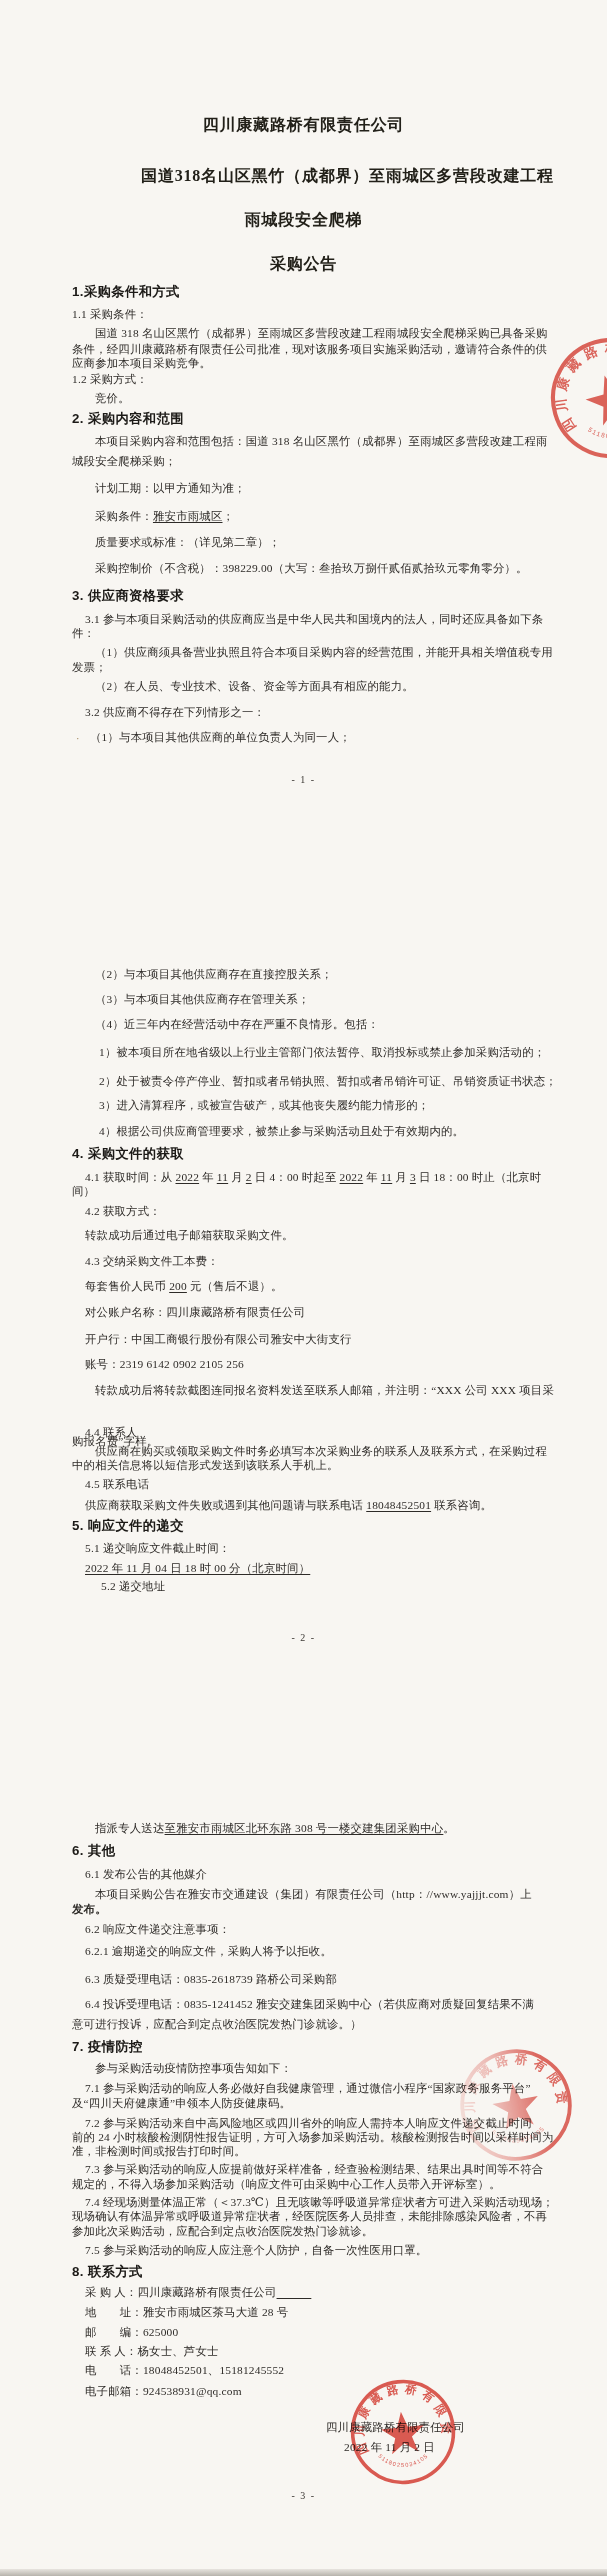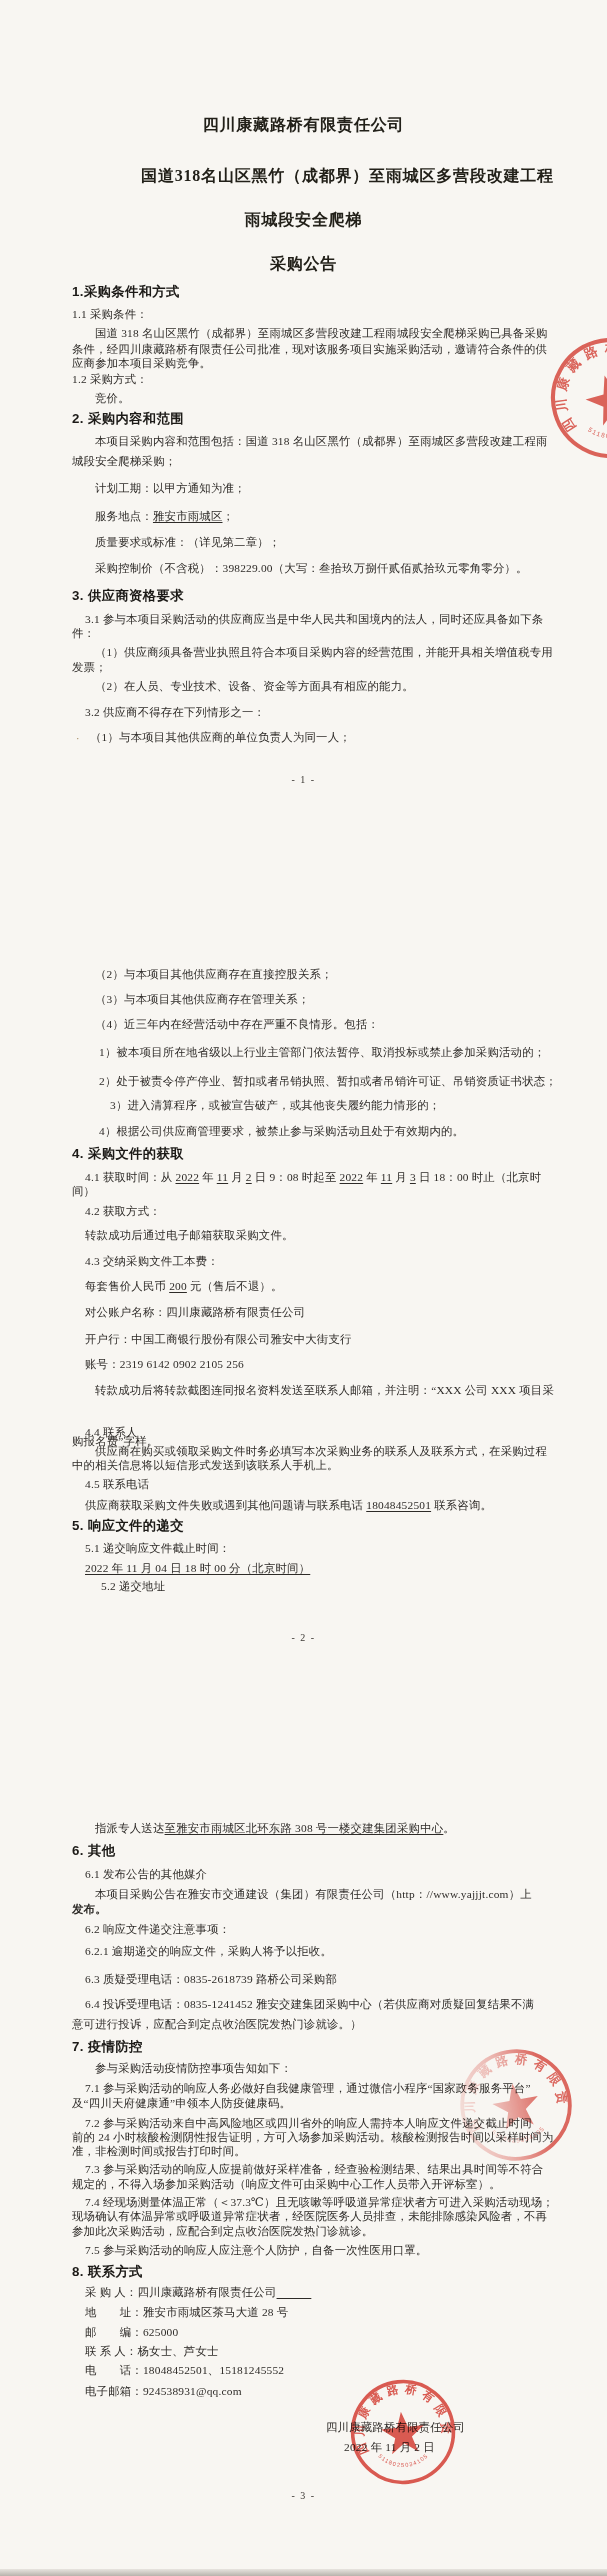--- a/index.html
+++ b/index.html
@@ -54,44 +54,44 @@
       <div class="line" style="top: 307px; left: 72px;">1.1 采购条件：</div>
       <div class="line" style="top: 326px; left: 95px;">国道 318 名山区黑竹（成都界）至雨城区多营段改建工程雨城段安全爬梯采购已具备采购</div>
       <div class="line" style="top: 342px; left: 72px;">条件，经四川康藏路桥有限责任公司批准，现对该服务项目实施采购活动，邀请符合条件的供</div>
       <div class="line" style="top: 356px; left: 72px;">应商参加本项目采购竞争。</div>
       <div class="line" style="top: 372px; left: 72px;">1.2 采购方式：</div>
       <div class="line" style="top: 391px; left: 95px;">竞价。</div>
       <div class="line heading" style="top: 411px; left: 72px;">2. 采购内容和范围</div>
       <div class="line" style="top: 434px; left: 95px;">本项目采购内容和范围包括：国道 318 名山区黑竹（成都界）至雨城区多营段改建工程雨</div>
       <div class="line" style="top: 454px; left: 72px;">城段安全爬梯采购；</div>
       <div class="line" style="top: 481px; left: 95px;">计划工期：以甲方通知为准；</div>
-      <div class="line" style="top: 509px; left: 95px;"><span>服务地点：</span><span class="u">雅安市雨城区</span><span>；</span></div>
+      <div class="line" style="top: 509px; left: 95px;"><span>采购条件：</span><span class="u">雅安市雨城区</span><span>；</span></div>
       <div class="line" style="top: 535px; left: 95px;">质量要求或标准：（详见第二章）；</div>
       <div class="line" style="top: 561px; left: 95px;">采购控制价（不含税）：398229.00（大写：叁拾玖万捌仟贰佰贰拾玖元零角零分）。</div>
       <div class="line heading" style="top: 588px; left: 72px;">3. 供应商资格要求</div>
       <div class="line" style="top: 612px; left: 85px;">3.1 参与本项目采购活动的供应商应当是中华人民共和国境内的法人，同时还应具备如下条</div>
       <div class="line" style="top: 626px; left: 72px;">件：</div>
       <div class="line" style="top: 645px; left: 95px;">（1）供应商须具备营业执照且符合本项目采购内容的经营范围，并能开具相关增值税专用</div>
       <div class="line" style="top: 660px; left: 72px;">发票；</div>
       <div class="line" style="top: 679px; left: 95px;">（2）在人员、专业技术、设备、资金等方面具有相应的能力。</div>
       <div class="line" style="top: 705px; left: 85px;">3.2 供应商不得存在下列情形之一：</div>
       <div class="line dot" style="top: 731px; left: 76px;">·</div>
       <div class="line" style="top: 730px; left: 90px;">（1）与本项目其他供应商的单位负责人为同一人；</div>
       <div class="line pageno centered" style="top: 772px;">- 1 -</div>
     </div>
     <div>
       <div class="line" style="top: 967px; left: 95px;">（2）与本项目其他供应商存在直接控股关系；</div>
       <div class="line" style="top: 992px; left: 95px;">（3）与本项目其他供应商存在管理关系；</div>
       <div class="line" style="top: 1017px; left: 95px;">（4）近三年内在经营活动中存在严重不良情形。包括：</div>
       <div class="line" style="top: 1045px; left: 99px;">1）被本项目所在地省级以上行业主管部门依法暂停、取消投标或禁止参加采购活动的；</div>
       <div class="line" style="top: 1074px; left: 99px;">2）处于被责令停产停业、暂扣或者吊销执照、暂扣或者吊销许可证、吊销资质证书状态；</div>
-      <div class="line" style="top: 1098px; left: 110px;">3）进入清算程序，或被宣告破产，或其他丧失履约能力情形的；</div>
+      <div class="line" style="top: 1098px; left: 99px;">3）进入清算程序，或被宣告破产，或其他丧失履约能力情形的；</div>
       <div class="line" style="top: 1124px; left: 99px;">4）根据公司供应商管理要求，被禁止参与采购活动且处于有效期内的。</div>
       <div class="line heading" style="top: 1146px; left: 72px;">4. 采购文件的获取</div>
-      <div class="line" style="top: 1170px; left: 85px;"><span>4.1 获取时间：从 </span><span class="u">2022</span><span> 年 </span><span class="u">11</span><span> 月 </span><span class="u">2</span><span> 日 9：08 时起至 </span><span class="u">2022</span><span> 年 </span><span class="u">11</span><span> 月 </span><span class="u">3</span><span> 日 18：00 时止（北京时</span></div>
+      <div class="line" style="top: 1170px; left: 85px;"><span>4.1 获取时间：从 </span><span class="u">2022</span><span> 年 </span><span class="u">11</span><span> 月 </span><span class="u">2</span><span> 日 4：00 时起至 </span><span class="u">2022</span><span> 年 </span><span class="u">11</span><span> 月 </span><span class="u">3</span><span> 日 18：00 时止（北京时</span></div>
       <div class="line" style="top: 1184px; left: 72px;">间）</div>
       <div class="line" style="top: 1204px; left: 85px;">4.2 获取方式：</div>
       <div class="line" style="top: 1228px; left: 85px;">转款成功后通过电子邮箱获取采购文件。</div>
       <div class="line" style="top: 1254px; left: 85px;">4.3 交纳采购文件工本费：</div>
       <div class="line" style="top: 1279px; left: 85px;"><span>每套售价人民币 </span><span class="u">200</span><span> 元（售后不退）。</span></div>
       <div class="line" style="top: 1305px; left: 85px;">对公账户名称：四川康藏路桥有限责任公司</div>
       <div class="line" style="top: 1332px; left: 85px;">开户行：中国工商银行股份有限公司雅安中大街支行</div>
       <div class="line" style="top: 1357px; left: 85px;">账号：2319 6142 0902 2105 256</div>
       <div class="line" style="top: 1383px; left: 95px;">转款成功后将转款截图连同报名资料发送至联系人邮箱，并注明：“XXX 公司 XXX 项目采</div>
       <div class="line" style="top: 1402px; left: 72px; margin-top: 32px;">购报名费”字样。</div>

